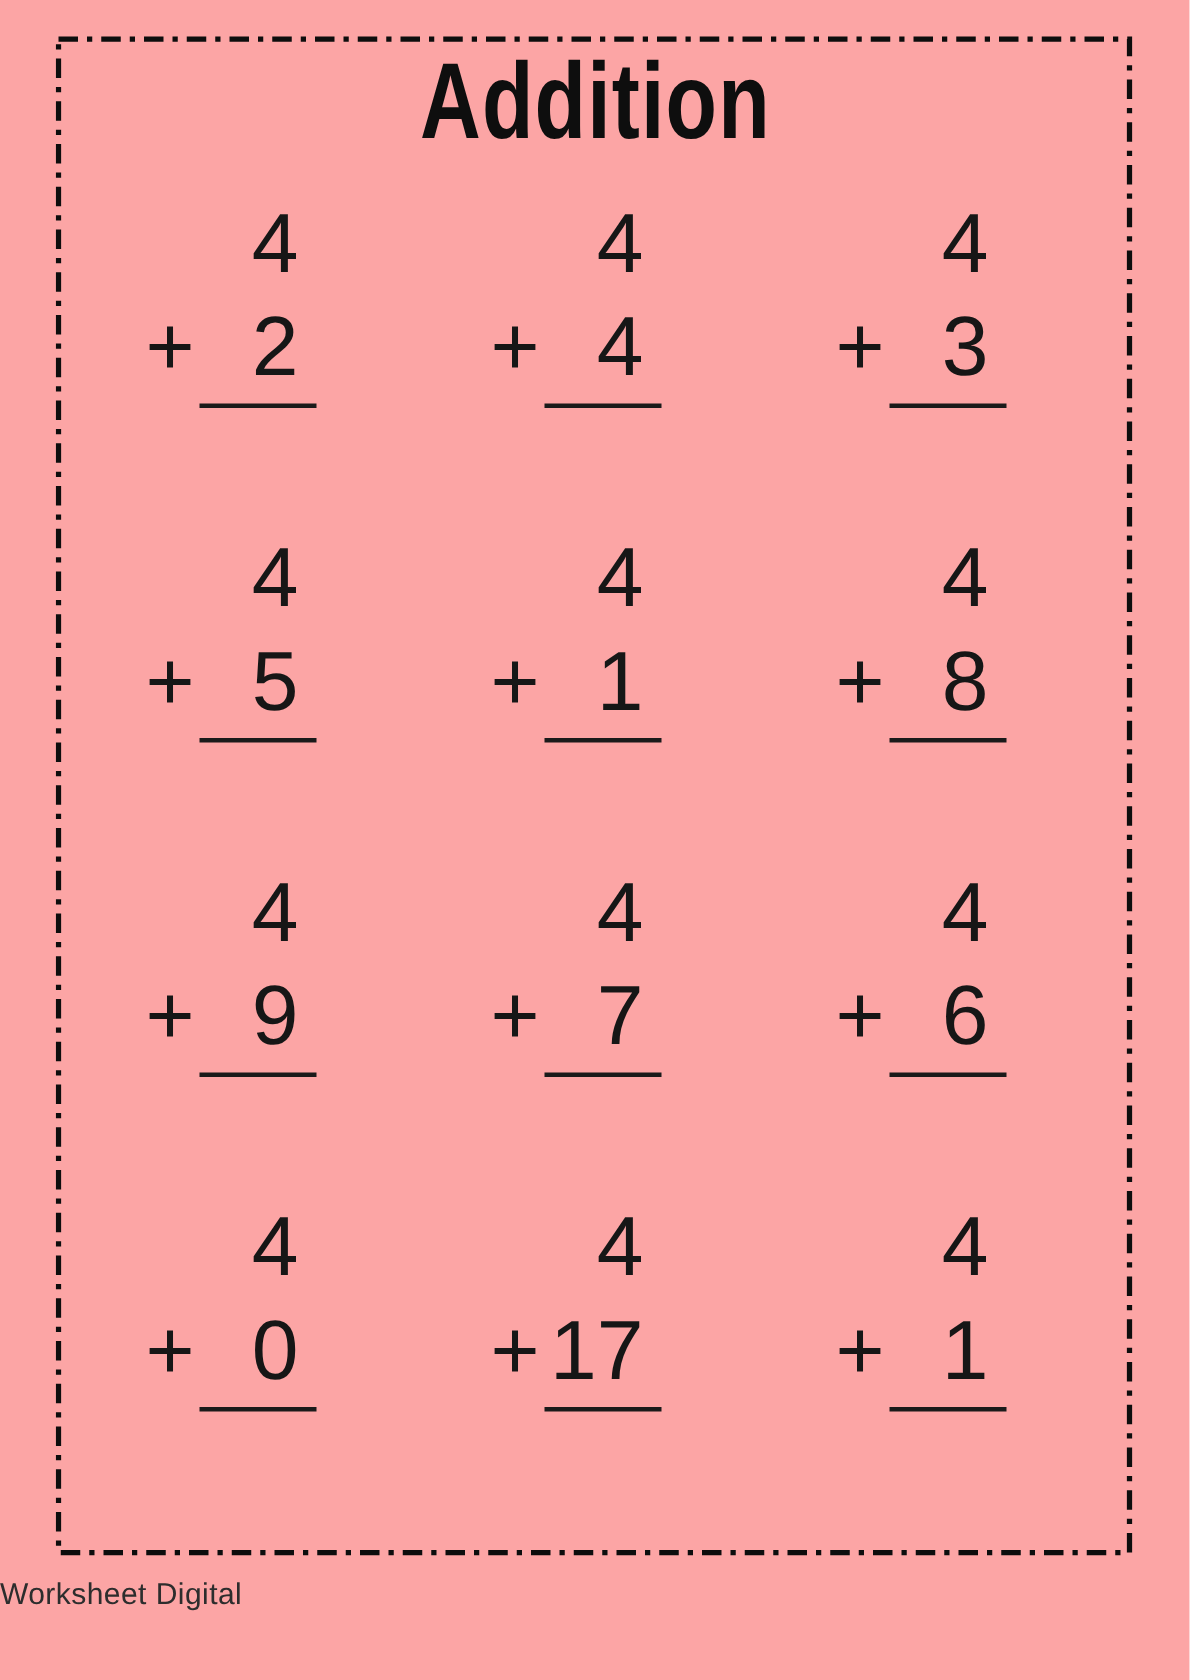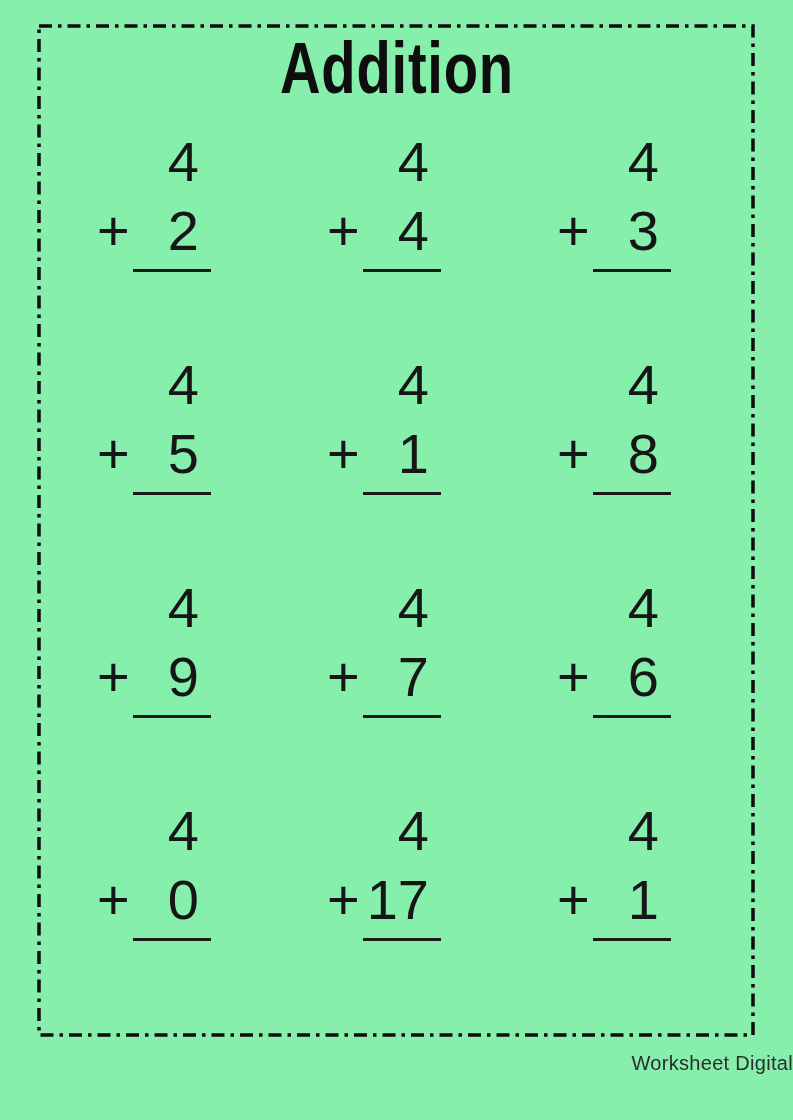--- a/index.html
+++ b/index.html
@@ -8,21 +8,21 @@
     background: #ffffff;
     width: 793px;
     height: 1120px;
     overflow: hidden;
     font-family: "Liberation Sans", sans-serif;
   }
   .page {
     position: relative;
     width: 793px;
     height: 1120px;
-    background: #86efac;
+    background: #fca5a5;
   }
   .border-svg {
     position: absolute;
     left: 37px;
     top: 24px;
     width: 719px;
     height: 1014px;
   }
   .title {
     position: absolute;
@@ -80,21 +80,21 @@
     margin-left: auto;
     width: 78px;
     height: 0;
     border-top: 3px solid #1a1a1a;
   }
   .footer {
     position: absolute;
     top: 1051px;
     left: 0;
     right: 0;
-    text-align: right;
+    text-align: left;
     font-size: 20px;
     line-height: 1.2;
     color: #2d2d2d;
     letter-spacing: 0.3px;
   }
 </style>
 </head>
 <body>
 
 <div class="page">

